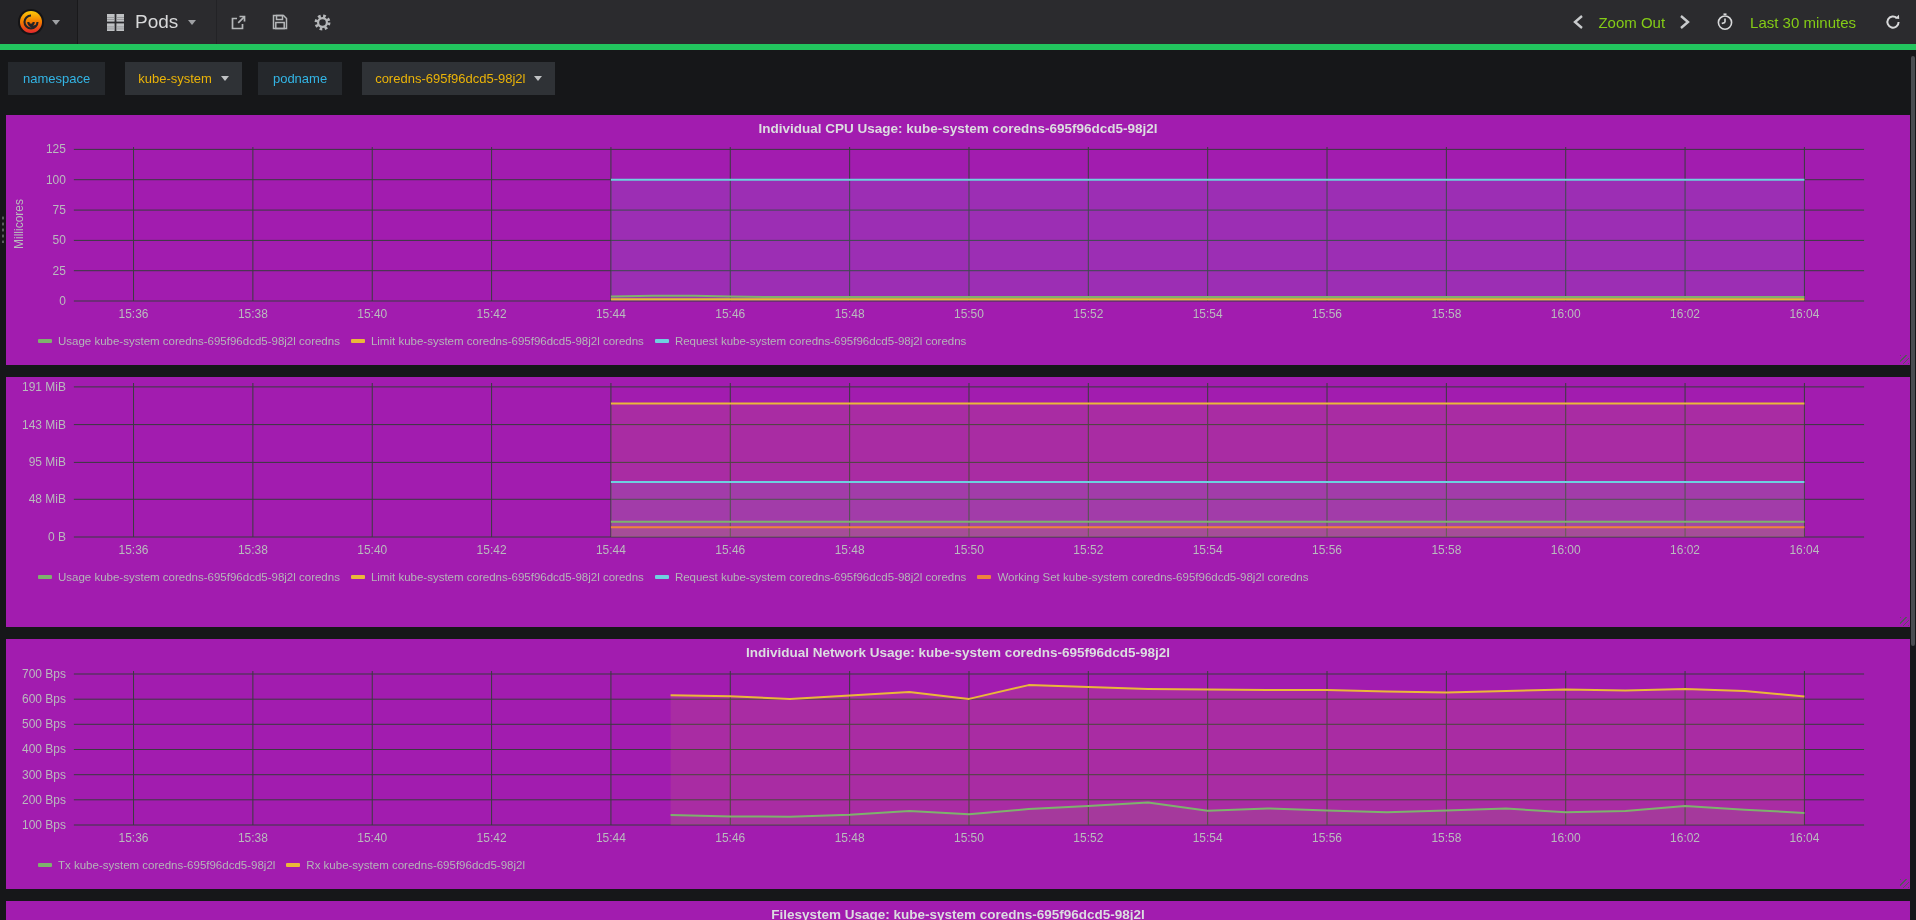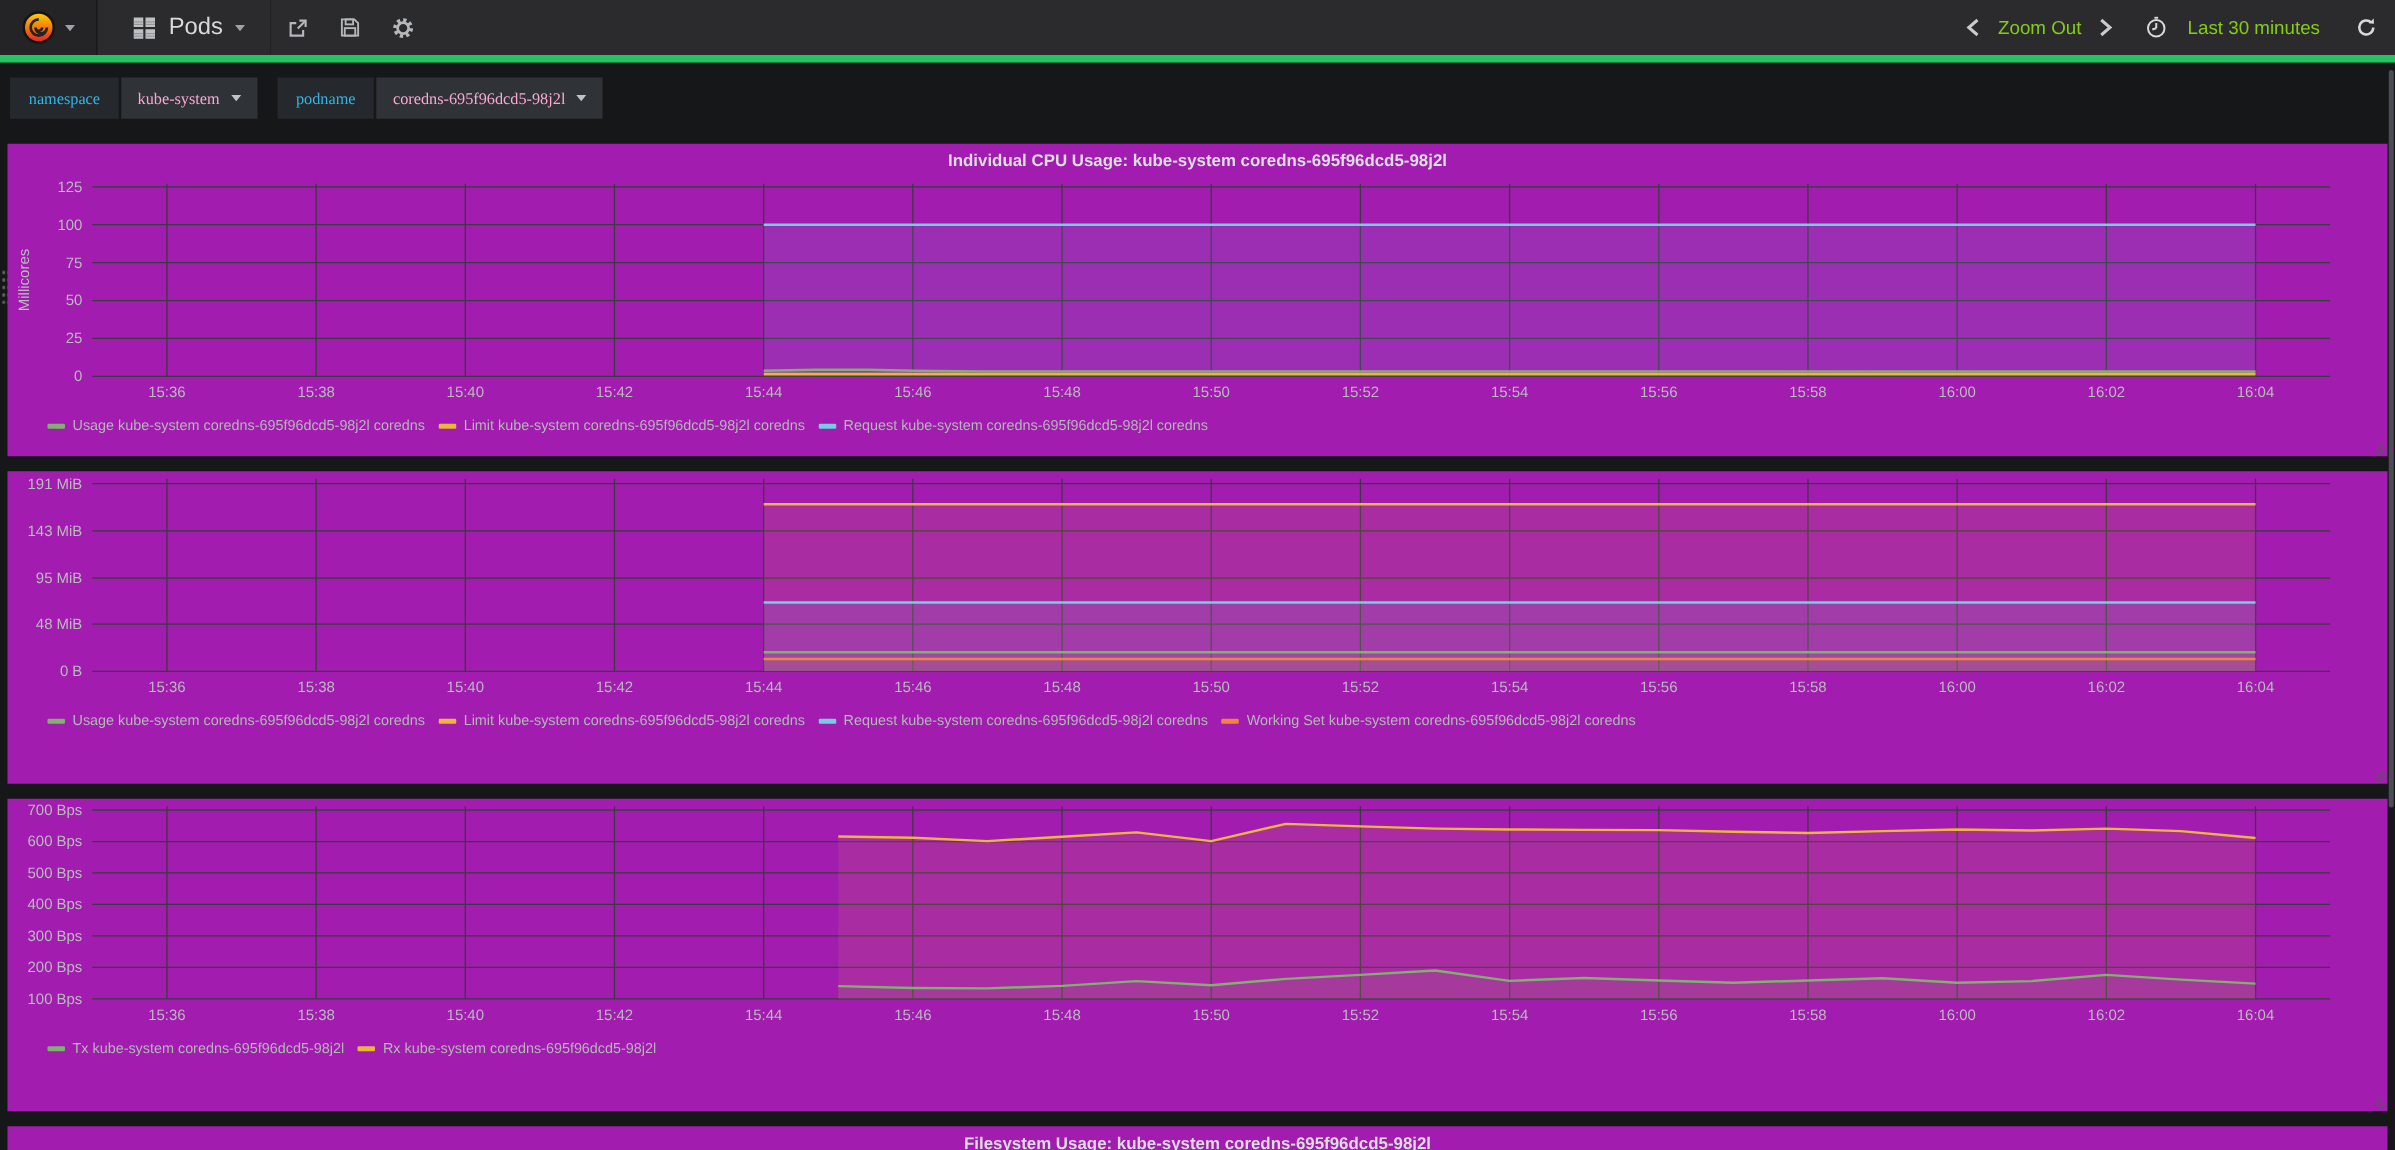--- a/index.html
+++ b/index.html
@@ -17,24 +17,24 @@
     border-right:1px solid #232326; margin-left:12px; cursor:pointer; }
   .dash-title { color:#d8d9da; font-size:19px; }
   .icon-btn { display:flex; align-items:center; justify-content:center; width:42px; cursor:pointer; }
   .nav-right { display:flex; align-items:center; padding-right:14px; }
   .nav-right .txt { color:#84cc16; font-size:15px; cursor:pointer; }
   .zoom-wrap { display:flex; align-items:center; gap:14px; margin-right:26px; }
   .time-wrap { display:flex; align-items:center; gap:16px; margin-right:28px; cursor:pointer; }
   svg.nicon { display:block; }
   
   .submenu { padding:12px 8px 10px 8px; display:flex; gap:16px; }
-  .var-group { display:flex; gap:2px;font-family:Liberation Serif, serif; }
+  .var-group { display:flex; gap:20px; }
   .var-label { background:#25282c; color:#33b5e5; font-size:13px; padding:0 15px; height:33px;
     display:flex; align-items:center; }
-  .var-value { background:#2f3236; color:#f9a8d4; font-size:13px; padding:0 13px; height:33px;
+  .var-value { background:#2f3236; color:#eab308; font-size:13px; padding:0 13px; height:33px;
     display:flex; align-items:center; gap:9px; cursor:pointer; }
   .var-value .caret { border-top-color:#c0c2c4; }
   
   .dashboard { padding:10px 6px 0 6px; position:relative; }
   .panel { background:#a21caf; margin-bottom:12px; position:relative; height:250px; padding:0 4px; }
   .panel.cut { height:120px; }
   .panel::after { content:''; position:absolute; right:1px; bottom:1px; width:9px; height:9px;
     background:repeating-linear-gradient(135deg,#55575b 0 1px,transparent 1px 4px); }
   .panel-title { height:26px; line-height:27px; text-align:center; color:#dcdde0; font-size:13.5px;
     font-weight:700; cursor:pointer; }
@@ -300,20 +300,21 @@
           <span class="legend-label">Request kube-system coredns-695f96dcd5-98j2l coredns</span>
         </span>
         <span class="legend-item">
           <span class="legend-dash" style="background: rgb(239, 132, 60);"></span>
           <span class="legend-label">Working Set kube-system coredns-695f96dcd5-98j2l coredns</span>
         </span>
       </div>
   </div>
 
   <div class="panel chart-panel">
+    <div class="panel-title">Individual Network Usage: kube-system coredns-695f96dcd5-98j2l</div>
     <svg class="chart-svg" viewBox="0 0 1900 192" preserveAspectRatio="none">
         <line class="grid-line" x1="64" y1="160.0" x2="1858" y2="160.0"></line>
         <text class="tick-label" x="56" y="164.0" text-anchor="end">100 Bps</text>
         <line class="grid-line" x1="64" y1="134.8" x2="1858" y2="134.8"></line>
         <text class="tick-label" x="56" y="138.8" text-anchor="end">200 Bps</text>
         <line class="grid-line" x1="64" y1="109.7" x2="1858" y2="109.7"></line>
         <text class="tick-label" x="56" y="113.7" text-anchor="end">300 Bps</text>
         <line class="grid-line" x1="64" y1="84.5" x2="1858" y2="84.5"></line>
         <text class="tick-label" x="56" y="88.5" text-anchor="end">400 Bps</text>
         <line class="grid-line" x1="64" y1="59.3" x2="1858" y2="59.3"></line>

